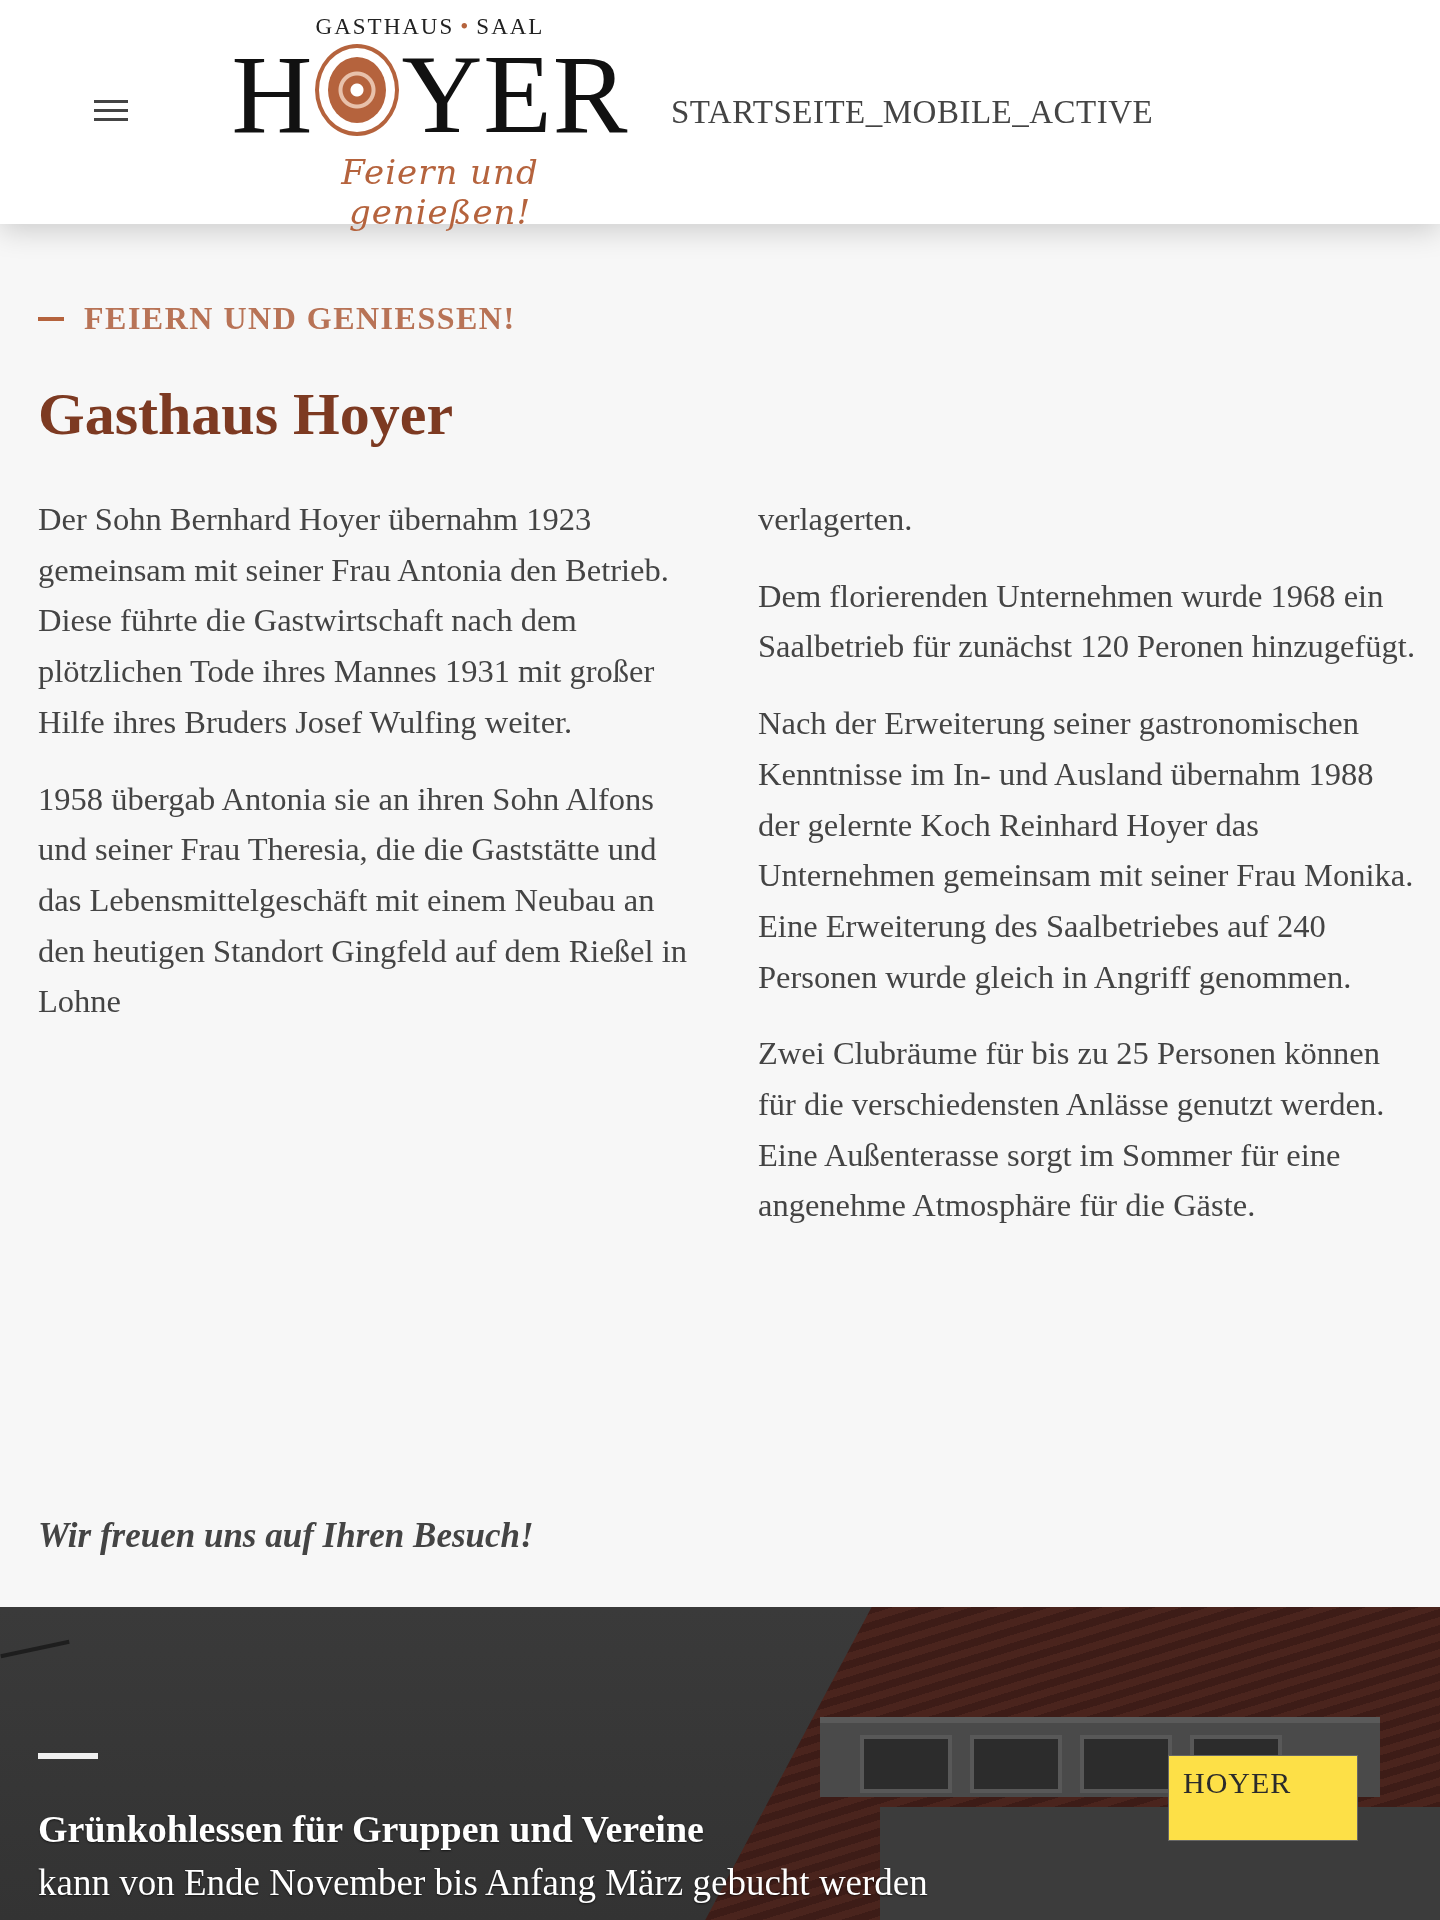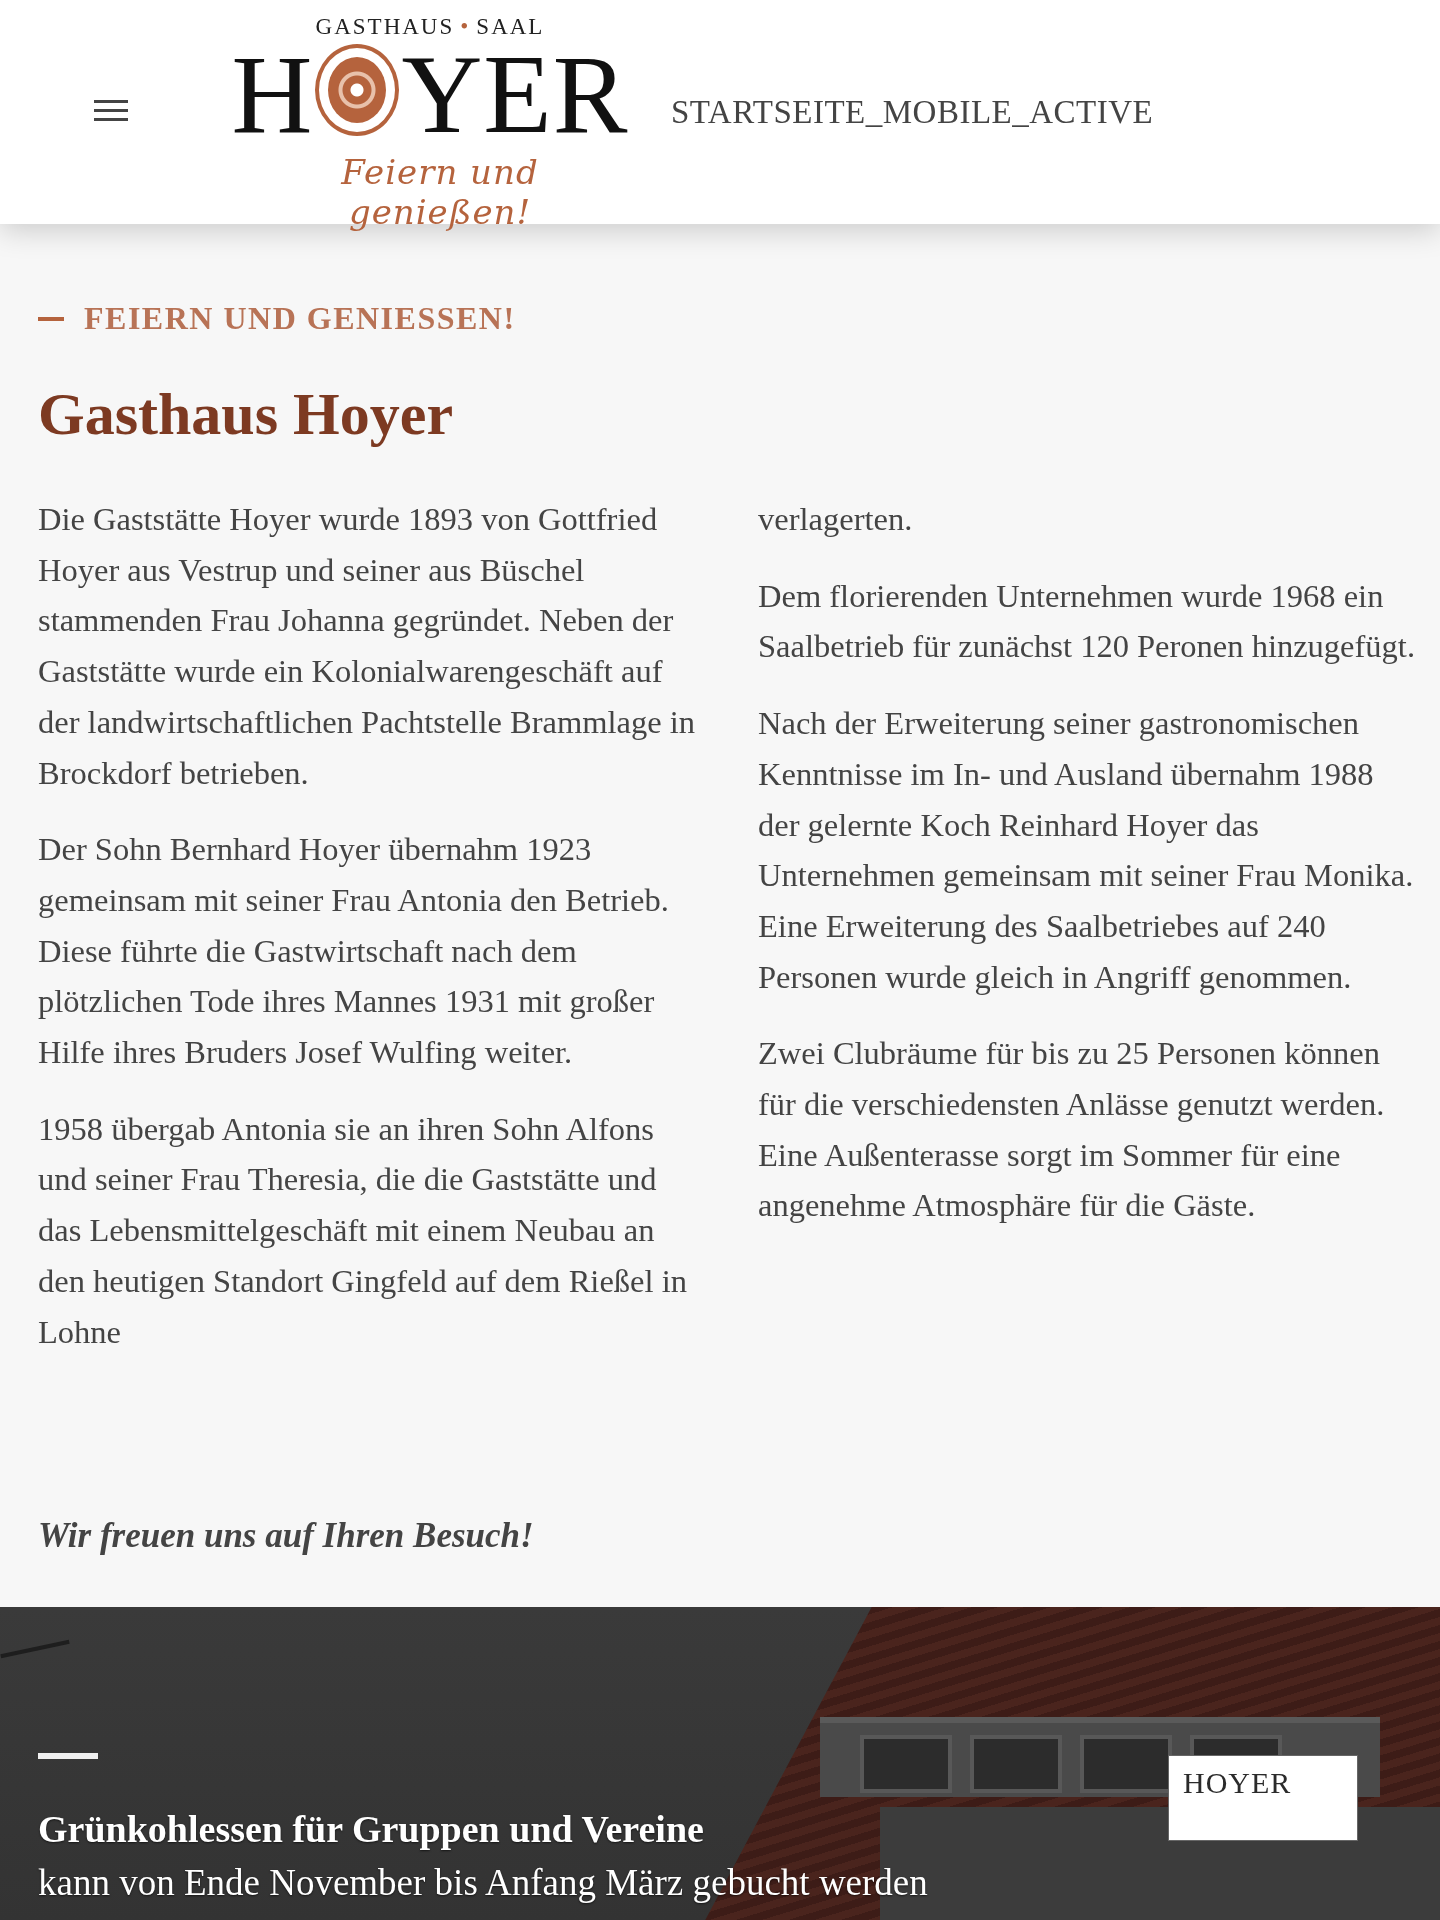--- a/index.html
+++ b/index.html
@@ -110,21 +110,21 @@
     .events .dormer {
       position: absolute; left: 820px; top: 110px; width: 560px; height: 80px;
       background: #4a4a4a; border-top: 6px solid #5a5a5a;
     }
     .events .dormer span {
       position: absolute; top: 12px; width: 92px; height: 58px; background: #2c2c2c;
       border: 4px solid #585858;
     }
     .events .sign {
       position: absolute; left: 1168px; top: 148px; width: 190px; height: 86px;
-      background: #ffffff; border: 1px solid #666;
+      background: #fde047; border: 1px solid #666;
       font-family: "Liberation Serif", serif; color: #2b2b2b; font-size: 30px;
       text-align: left; padding: 10px 0 0 14px; letter-spacing: 1px;
     }
     .events .branch {
       position: absolute; left: 0; top: 40px; width: 70px; height: 4px;
       background: #1e1e1e; transform: rotate(-12deg);
     }
     .events-title {
       position: absolute; left: 38px; top: 78px;
       font-family: "Liberation Serif", serif; font-size: 40px; color: #ffffff;
@@ -168,21 +168,20 @@
   <div class="nav-label">STARTSEITE_MOBILE_ACTIVE</div>
 </header>
 
 <div class="eyebrow">
   <div class="eyebrow-dash"></div>
   <div class="eyebrow-text">FEIERN UND GENIESSEN!</div>
 </div>
 <h1 class="title">Gasthaus Hoyer</h1>
 
 <div class="col left">
-  <p>Die Gaststätte Hoyer wurde 1893 von Gottfried Hoyer aus Vestrup und seiner aus Büschel stammenden Frau Johanna gegründet. Neben der Gaststätte wurde ein Kolonialwarengeschäft auf der landwirtschaftlichen Pachtstelle Brammlage in Brockdorf betrieben.</p>
   <p>Der Sohn Bernhard Hoyer übernahm 1923 gemeinsam mit seiner Frau Antonia den Betrieb. Diese führte die Gastwirtschaft nach dem plötzlichen Tode ihres Mannes 1931 mit großer Hilfe ihres Bruders Josef Wulfing weiter.</p>
   <p>1958 übergab Antonia sie an ihren Sohn Alfons und seiner Frau Theresia, die die Gaststätte und das Lebensmittelgeschäft mit einem Neubau an den heutigen Standort Gingfeld auf dem Rießel in Lohne</p>
 </div>
 <div class="col right">
   <p>verlagerten.</p>
   <p>Dem florierenden Unternehmen wurde 1968 ein Saalbetrieb für zunächst 120 Peronen hinzugefügt.</p>
   <p>Nach der Erweiterung seiner gastronomischen Kenntnisse im In- und Ausland übernahm 1988 der gelernte Koch Reinhard Hoyer das Unternehmen gemeinsam mit seiner Frau Monika. Eine Erweiterung des Saalbetriebes auf 240 Personen wurde gleich in Angriff genommen.</p>
   <p>Zwei Clubräume für bis zu 25 Personen können für die verschiedensten Anlässe genutzt werden. Eine Außenterasse sorgt im Sommer für eine angenehme Atmosphäre für die Gäste.</p>
 </div>
 <div class="closing">Wir freuen uns auf Ihren Besuch!</div>

